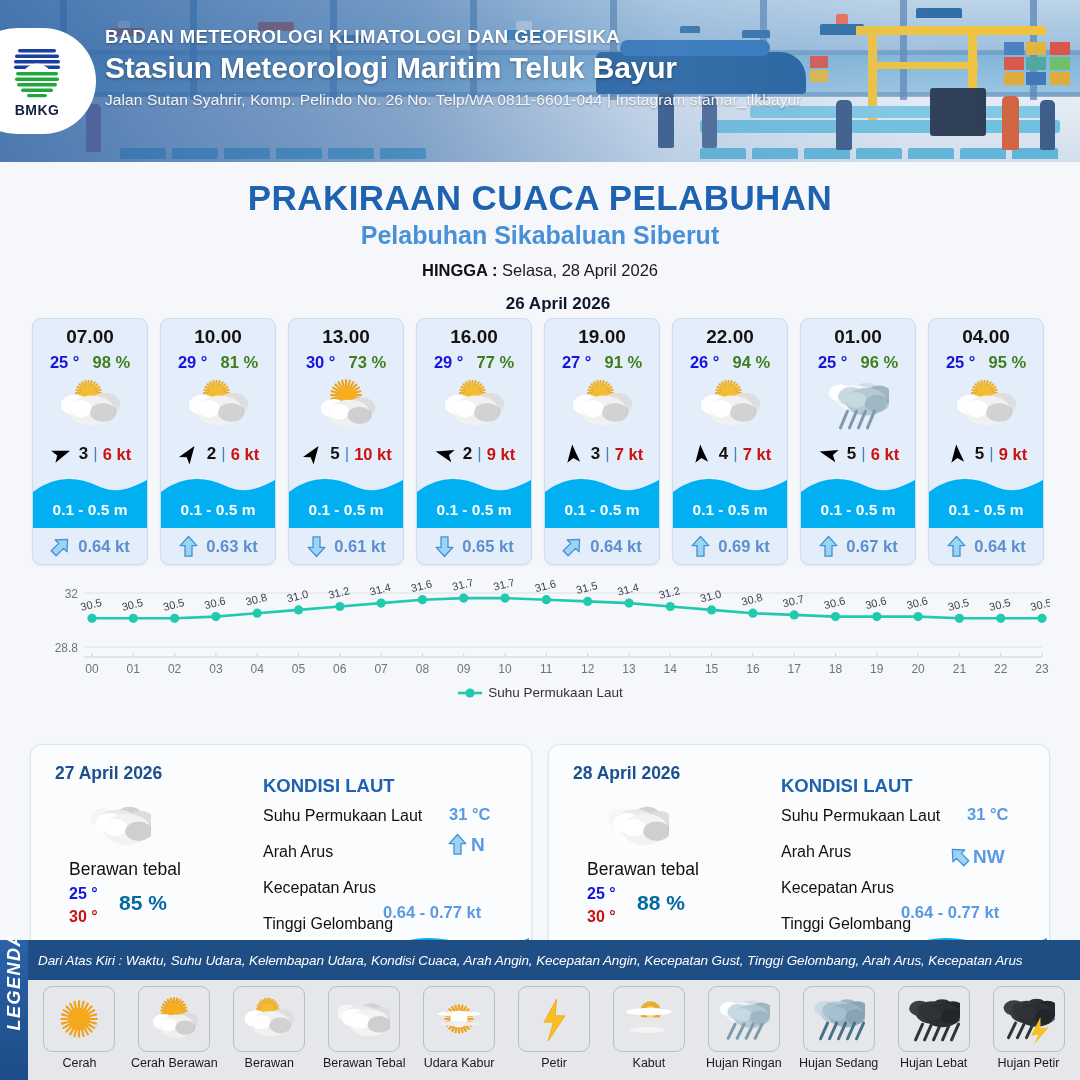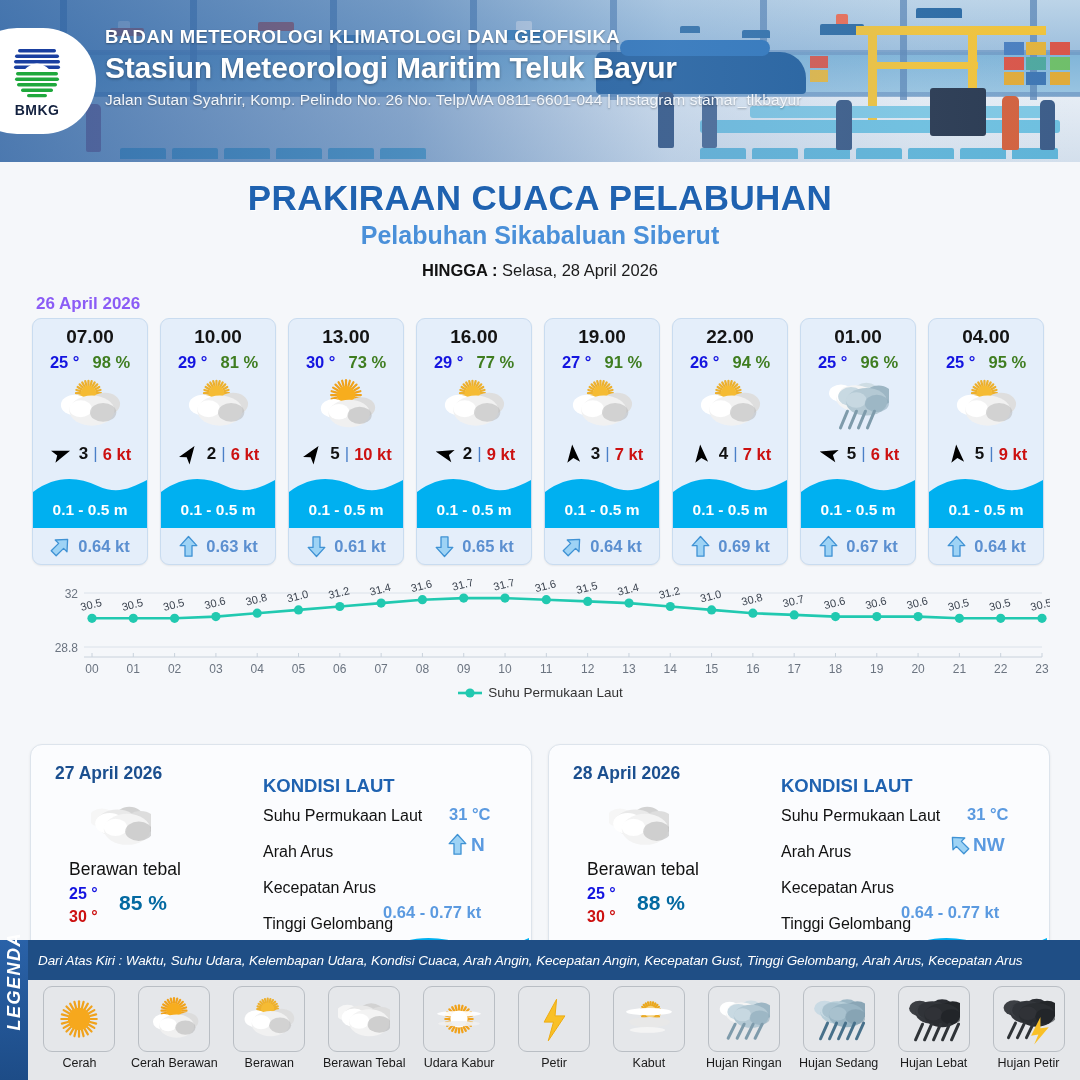--- a/index.html
+++ b/index.html
@@ -49,21 +49,21 @@
 
   
   .title-main { text-align:center; font-size:35px; font-weight:bold; color:#1f62b0;
     letter-spacing:.4px; margin-top:16px; text-shadow:1px 1px 0 rgba(255,255,255,.9); }
   .title-sub { text-align:center; font-size:25px; font-weight:bold; color:#4a90d9; margin-top:3px; }
   .valid-row { display:flex; justify-content:center; gap:70px; margin-top:11px; font-size:16.5px; }
   .vl-lbl { font-weight:bold; color:#111; }
   .vl-val { color:#1b1b1b; }
 
   
-  .date-label { margin:14px 0 4px 36px; font-size:17px; font-weight:bold; color:#8b5cf6; }
+  .date-label { margin:14px 0 4px 36px; font-size:17px; font-weight:bold; color:#0f172a;text-align:center; }
   .cards { display:flex; gap:12px; padding:0 32px; }
   .card {
     width:116px; background:#e4eefa; border:1px solid #c9dcf0; border-radius:9px;
     overflow:hidden; position:relative; padding-top:7px;
     box-shadow:0 1px 2px rgba(0,0,0,.07);
   }
   .c-time { text-align:center; font-size:19px; font-weight:bold; color:#141414; }
   .c-row { display:flex; justify-content:center; align-items:baseline; gap:13px; margin-top:5px; }
   .c-temp { font-size:16.5px; font-weight:bold; color:#1414e0; }
   .c-hum  { font-size:16.5px; font-weight:bold; color:#3f7d20; }
@@ -976,21 +976,21 @@
     </g>
         </svg>
       <span class="dp-wknot">2  - 5 knot</span>
     </div>
     <div class="dp-gust">12 kt</div>
 
     <div class="dp-sea-t">KONDISI LAUT</div>
     <div class="dp-lbl" style="top:62px;">Suhu Permukaan Laut</div>
     <div class="dp-val" style="left:418px;top:60px;">31 °C</div>
     <div class="dp-lbl" style="top:98px;">Arah Arus</div>
-    <div style="position:absolute;left:400px;top:88px;display:flex;align-items:center;gap:3px;">
+    <div style="position:absolute;left:400px;top:100px;display:flex;align-items:center;gap:3px;">
       <svg viewBox="0 0 24 26" width="21" height="23">
     <g transform="rotate(-45 12 13)">
       <path d="M12 1.5 L21.5 12 L16 12 L16 24 L8 24 L8 12 L2.5 12 Z" fill="#9ed3f5" stroke="#3f92d4" stroke-width="1.5" stroke-linejoin="round"></path>
     </g>
         </svg>
       <span class="dp-val" style="position:static;font-size:19px;">NW</span>
     </div>
     <div class="dp-lbl" style="top:134px;">Kecepatan Arus</div>
     <div class="dp-val" style="left:352px;top:158px;">0.64 - 0.77 kt</div>
     <div class="dp-lbl" style="top:170px;">Tinggi Gelombang</div>

